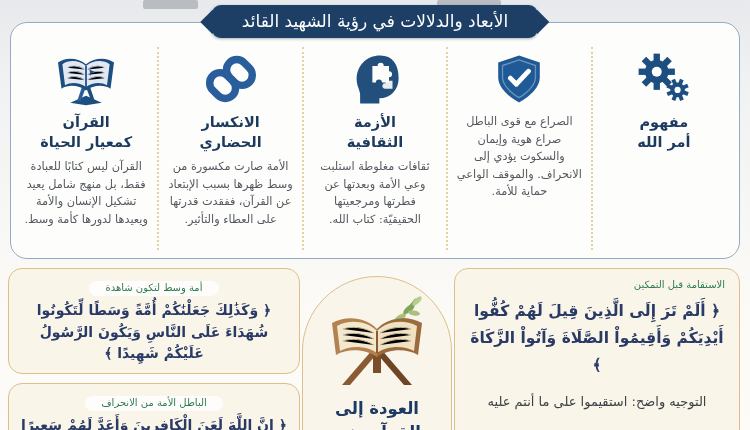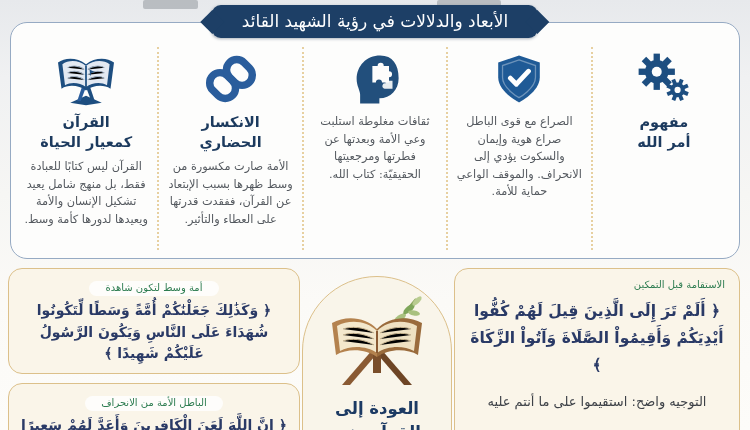--- a/index.html
+++ b/index.html
@@ -135,20 +135,22 @@
   </div>
 
   <div class="col">
     <div class="icn">
       <svg width="56" height="56" viewBox="0 0 64 60">
         <path d="M38 3 C22 3 11 15 11 30 C11 38 15 43 15 48 L15 58 L37 58 L37 52 C50 52 59 42 59 29 C59 13 52 3 38 3 Z" fill="#224f7c"></path>
         <path d="M29 15 h6 a3.4 3.4 0 1 1 7 0 h6 v6 a3.4 3.4 0 1 1 0 7 v6 h-8 a3.4 3.4 0 1 0 -7 0 h-4 z" fill="#fdfdfc"></path>
         <path d="M44 32 h8 v9 h-9 a3 3 0 1 1 1 -6 z" fill="#fdfdfc" opacity=".9"></path>
       </svg>
     </div>
+    <h2>الأزمة
+الثقافية</h2>
     <p>ثقافات مغلوطة استلبت وعي الأمة وبعدتها عن فطرتها ومرجعيتها الحقيقيّة: كتاب الله.</p>
   </div>
 
   <div class="col">
     <div class="icn">
       <svg width="56" height="56" viewBox="0 0 60 60">
         <g fill="none" stroke="#2a5d9c" stroke-width="8" stroke-linejoin="round">
           <rect x="10" y="22" width="22" height="30" rx="11" transform="rotate(-45 21 37)"></rect>
           <rect x="28" y="8" width="22" height="30" rx="11" transform="rotate(-45 39 23)"></rect>
         </g>

